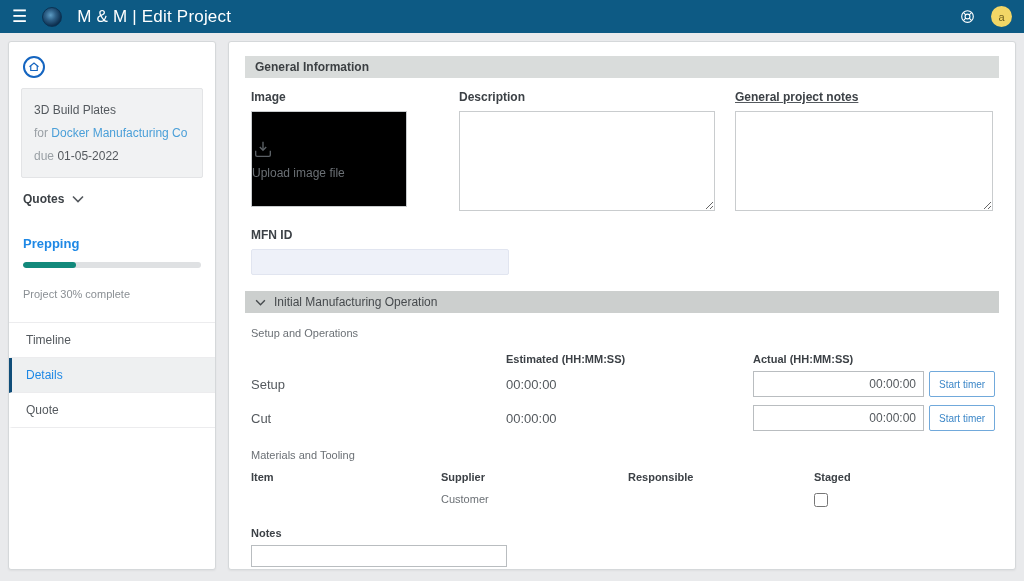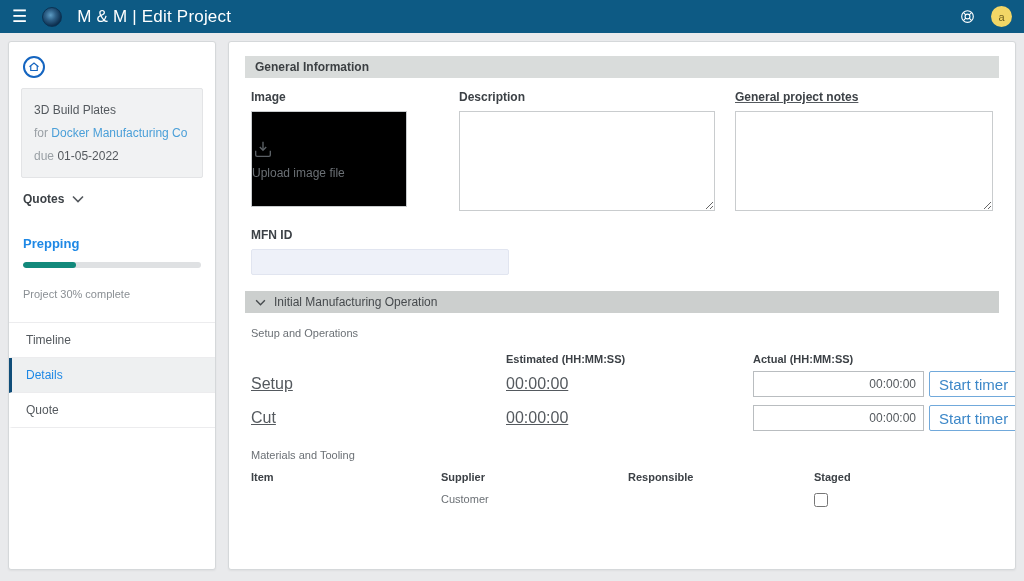--- a/index.html
+++ b/index.html
@@ -97,29 +97,29 @@
     width:258px; height:26px; background:#eef1f9; border:1px solid #e1e5f0; border-radius:2px;
     font-family:"Liberation Sans", sans-serif; font-size:12px; padding:0 6px;
   }
 
   
   .imo-bar { margin-top:16px; }
   .imo-body { padding:0 6px; }
   .sub-label { color:#6b7075; font-size:11px; margin-top:14px; }
   .time-grid { display:grid; grid-template-columns:255px 247px 1fr; align-items:center; margin-top:12px; }
   .time-grid .hdr { font-weight:bold; color:#3c4146; font-size:11px; }
-  .time-grid .cell { font-size:16px; color:#54595e; padding:8px 0;text-decoration:underline; }
+  .time-grid .cell { font-size:13px; color:#54595e; padding:8px 0; }
   .actual-group { display:flex; align-items:center; gap:5px; padding:4px 0; }
   .actual-input {
     flex:1; height:26px; border:1px solid #b9bdc0; background:#fff; text-align:right;
     font-family:"Liberation Sans", sans-serif; font-size:12px; color:#54595e; padding:0 7px;
   }
   .timer-btn {
     height:26px; padding:0 9px; background:#fff; border:1px solid #71a9db; border-radius:2px;
-    color:#3c87c8; font-size:15px; font-family:"Liberation Sans", sans-serif; cursor:pointer; white-space:nowrap;
+    color:#3c87c8; font-size:10px; font-family:"Liberation Sans", sans-serif; cursor:pointer; white-space:nowrap;
   }
   .mat-grid { display:grid; grid-template-columns:190px 187px 186px 1fr; margin-top:10px; }
   .mat-grid .hdr { font-weight:bold; color:#3c4146; font-size:11px; padding-bottom:10px; }
   .mat-grid .cell { font-size:11px; color:#6b7075; }
   .staged-checkbox { width:14px; height:14px; accent-color:#fff; cursor:pointer; }
   .small-field { margin-top:18px; }
   .small-field .field-label { font-size:11px; margin-bottom:6px; }
   .small-input {
     width:256px; height:22px; border:1px solid #b9bdc0; background:#fff;
     font-family:"Liberation Sans", sans-serif; font-size:12px; padding:0 6px;
@@ -260,15 +260,19 @@
       <div class="hdr">Staged</div>
 
       <div class="cell"></div>
       <div class="cell">Customer</div>
       <div class="cell"></div>
       <div class="cell">
         <input type="checkbox" class="staged-checkbox" style="">
       </div>
     </div>
 
+    <div class="small-field">
+      <label class="field-label">Notes</label>
+      <input type="text" class="small-input" value="" style="">
+    </div>
 
   </div>
 </div>
 
 </body></html>

